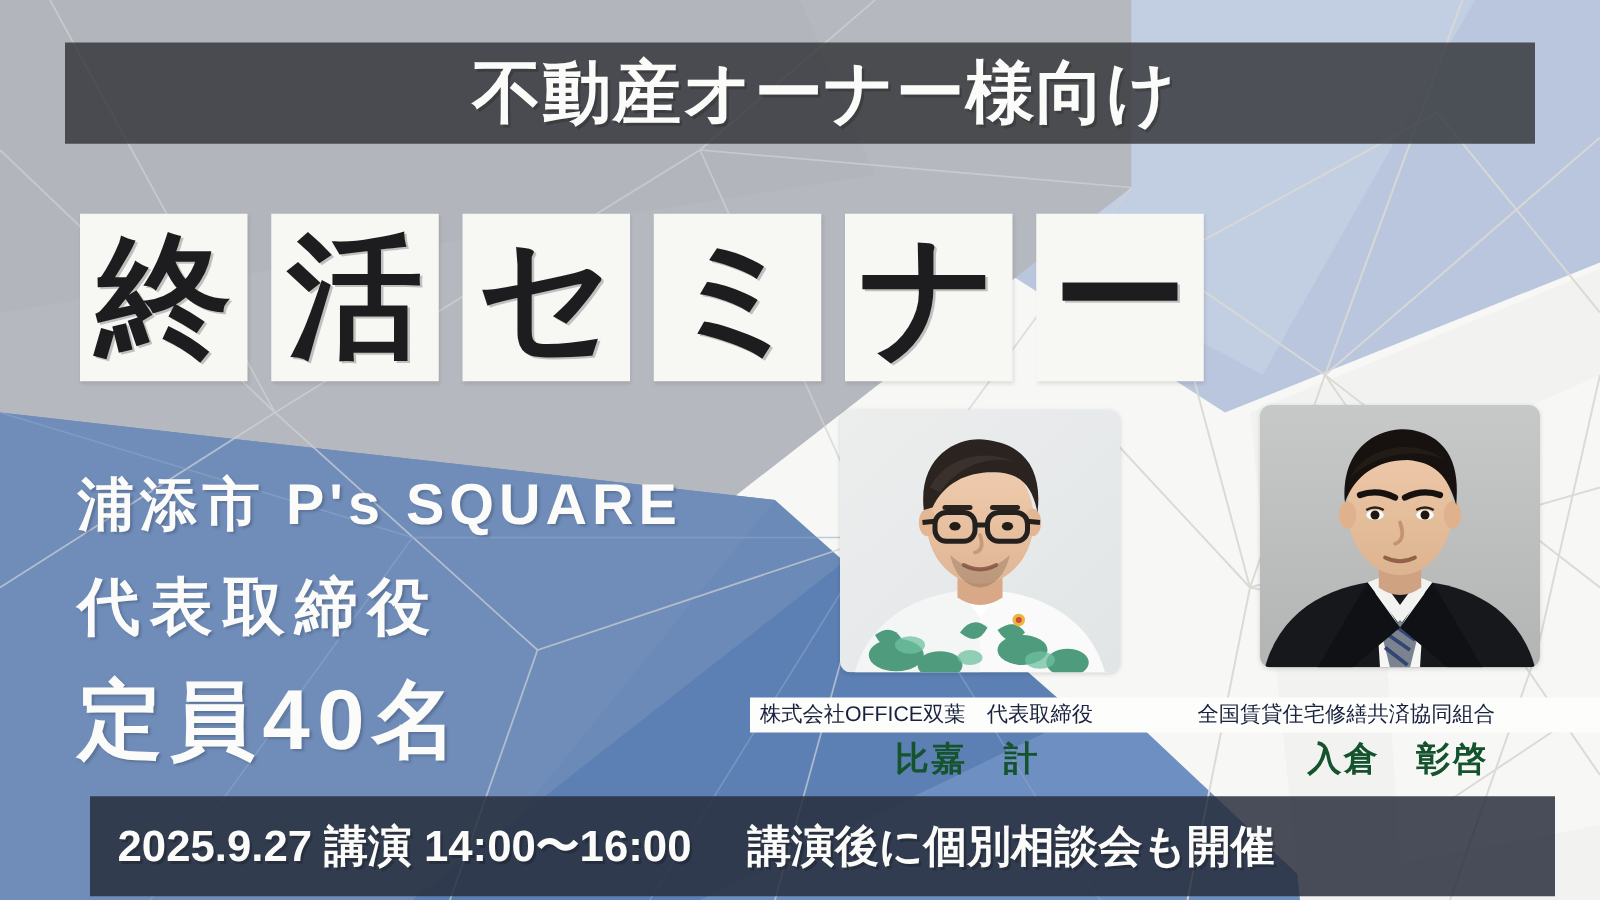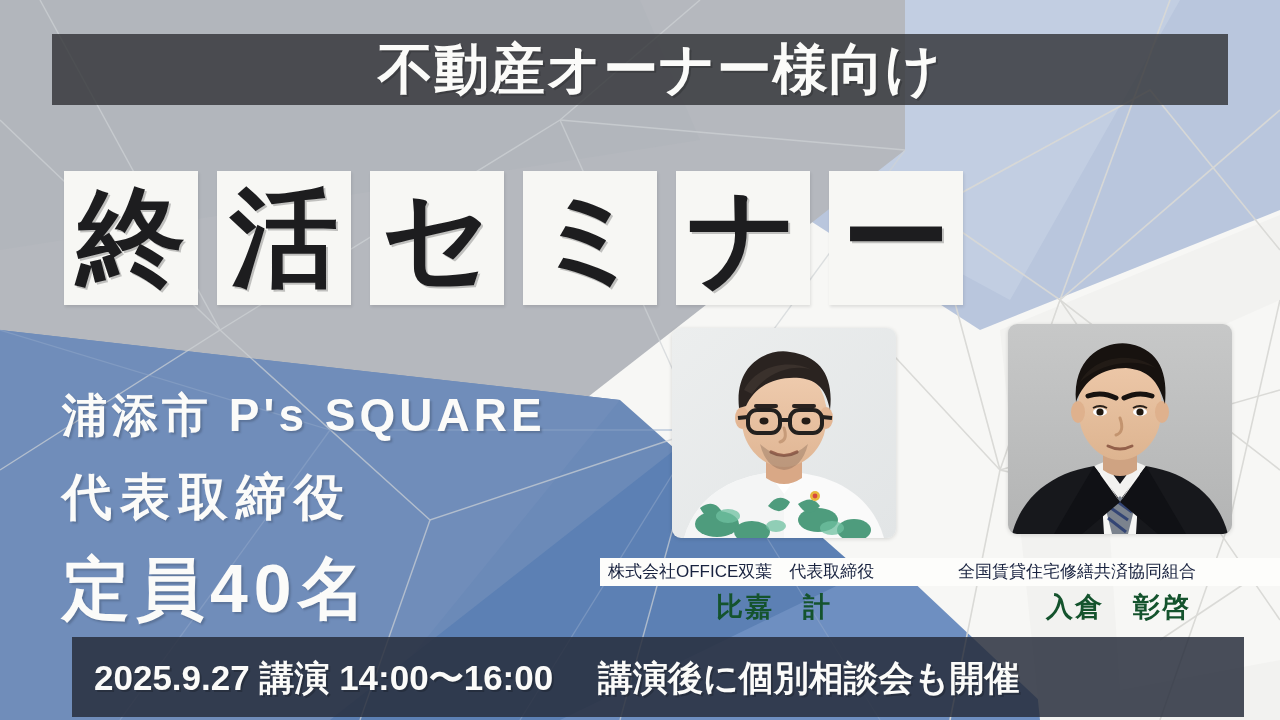--- a/index.html
+++ b/index.html
@@ -6,21 +6,21 @@
   #stage{
     position:relative;width:1280px;height:720px;overflow:hidden;
     font-family:"Liberation Sans","DejaVu Sans",sans-serif;
     background:#f7f7f5;
   }
   
   .bg-svg{position:absolute;inset:0;width:1280px;height:720px;}
 
   
   .header-bar{
-    position:absolute;left:52px;top:34px;width:1176px;height:71px;
+    position:absolute;left:52px;top:34px;width:1176px;height:81px;
     background:rgba(48,49,52,.80);
     display:flex;align-items:center;justify-content:center;
   }
   .header-bar-text{
     color:#fbfbf9;font-size:55px;font-weight:700;line-height:1;
     letter-spacing:1px;
     text-shadow:2px 2px 0 rgba(0,0,0,.18);
     white-space:nowrap;
     transform:translateX(20px);
   }
@@ -35,21 +35,21 @@
     display:flex;align-items:center;justify-content:center;
     box-shadow:1px 2px 3px rgba(0,0,0,.10);
   }
   .tile-char{
     font-size:108px;font-weight:700;color:#1d1d1f;line-height:1;
     font-family:"DejaVu Sans","Liberation Sans",sans-serif;
     text-shadow:2px 2px 0 rgba(0,0,0,.22);
   }
 
   
-  .info-block{position:absolute;left:62px;top:380px;margin-top:12px;}
+  .info-block{position:absolute;left:62px;top:380px;}
   .info-line{
     color:#fbfbf9;font-weight:700;line-height:1;
     text-shadow:2px 2px 2px rgba(40,50,70,.28);
     white-space:nowrap;
   }
   .info-venue{font-size:46px;letter-spacing:4px;margin-bottom:34px;}
   .info-fee{font-size:50px;letter-spacing:8px;margin-bottom:32px;}
   .info-cap{font-size:68px;letter-spacing:6px;}
 
   

